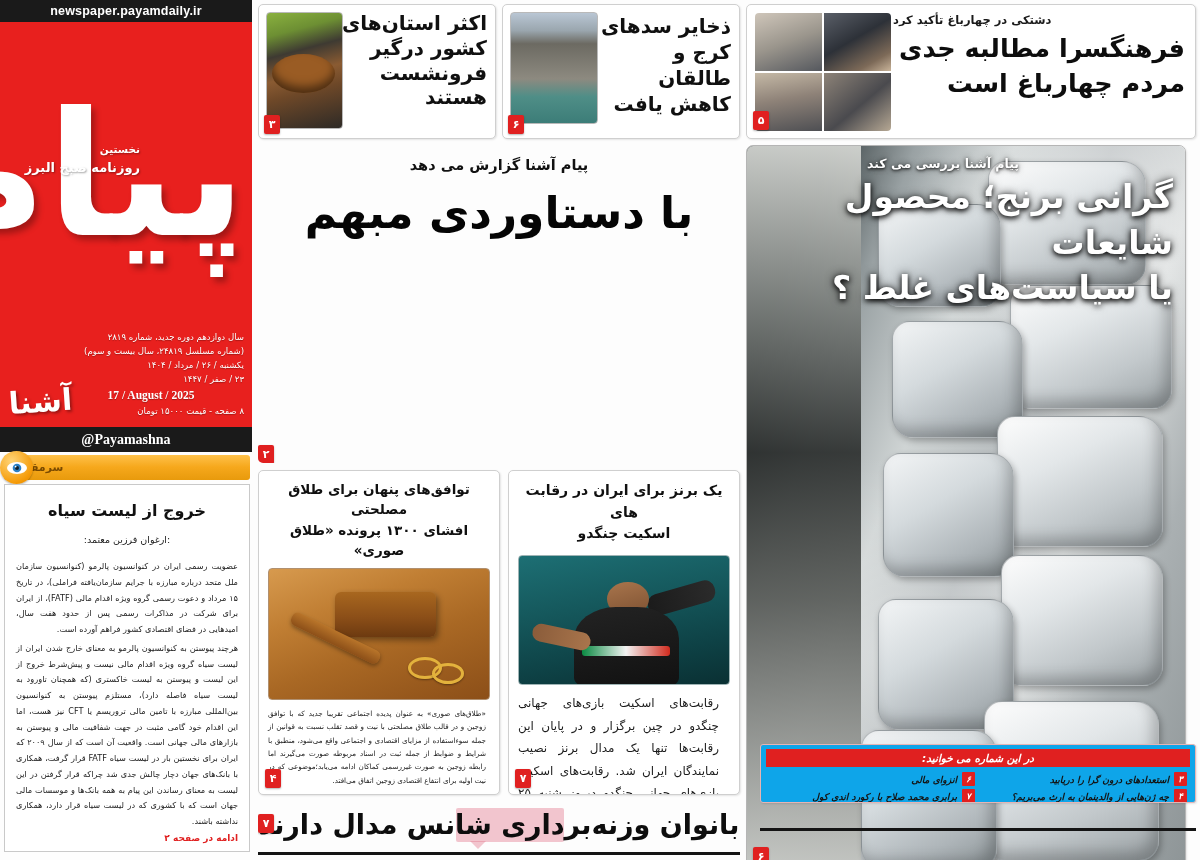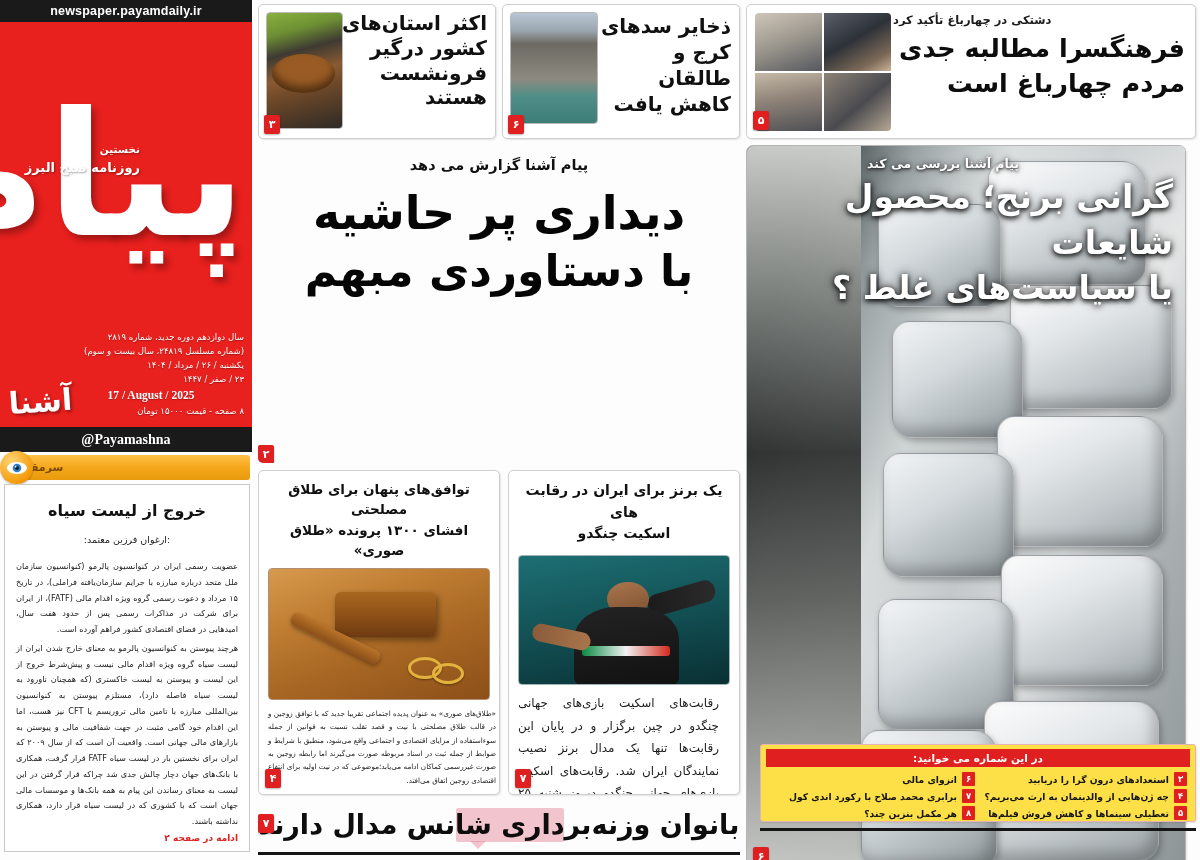--- a/index.html
+++ b/index.html
@@ -282,21 +282,21 @@
     position:absolute; left:8%; top:48%; width:44%; height:11%;
     transform: rotate(26deg); border-radius:6px;
     background: linear-gradient(180deg,#b9752a,#8c4f18);
     box-shadow: 1px 2px 4px rgba(0,0,0,.35);
   }
   .ring{ position:absolute; border:3.5px solid #e3b23c; border-radius:50%;
          box-shadow: 0 1px 2px rgba(0,0,0,.4); }
   .ring.r1{ left:63%; top:68%; width:34px; height:22px; }
   .ring.r2{ left:74%; top:72%; width:32px; height:21px; }
   .c-divorce .body {
-    padding: 7px 3px 0 9px; font-size: 7.2px; line-height: 1.85;
+    padding: 7px 13px 0 9px; font-size: 7.2px; line-height: 1.85;
     text-align: justify; color: #1d1d1d;
   }
 
   
   .c-skeet { left: 508px; top: 470px; width: 232px; height: 325px; }
   .c-skeet .hl {
     padding: 9px 10px 0 10px; text-align: center;
     font-size: 14px; font-weight: bold; line-height: 1.55; color: #101010;
   }
   .c-skeet .photo {
@@ -329,22 +329,22 @@
     background: linear-gradient(90deg,#0a8a42 0%, #f2f2f2 50%, #d12b1e 100%);
     border-radius:3px;
   }
   .c-skeet .body {
     padding: 7px 20px 0 9px; font-size: 12px; line-height: 1.88;
     text-align: justify; color: #1d1d1d;
   }
 
   
   .c-issue {
-    left: 760px; top: 744px; width: 436px; height: 78px;
-    border: 1px solid #e7b4b4; border-radius: 3px; background:#fde047;
+    left: 760px; top: 744px; width: 436px; height: 59px;
+    border: 1px solid #e7b4b4; border-radius: 3px; background:#0ea5e9;font-style:italic;
   }
   .issue-head {
     margin: 4px auto 0 auto; width: 424px; height: 18px;
     background: #e02020; color: #ffffff;
     font-size: 10.5px; font-weight: bold;
     display: flex; align-items: center; justify-content: center;
   }
   .issue-grid {
     margin-top: 5px; padding: 0 8px;
     display: grid; grid-template-columns: 1fr 1fr; gap: 3px 6px;
@@ -456,21 +456,20 @@
       <div class="pg-b"></div>
       <div class="pg-c"></div>
       <div class="pg-d"></div>
     </div>
     <div class="pagebadge" style="left:6px;bottom:8px;">۵</div>
   </div>
 
   <div class="card c-main">
     <div class="kick">پیام آشنا گزارش می دهد</div>
     <div class="hl">
-      <span class="l2">دیداری پر حاشیه</span>
       <span class="l3">با دستاوردی مبهم</span>
     </div>
     <div class="pagebadge" style="left:0px;top:300px;position:absolute;">۲</div>
   </div>
 
   <div class="card c-rice">
     <div class="rice-photo">
       <div class="sack" style="left:55%;top:2%;width:36%;height:17%;"></div>
       <div class="sack b" style="left:30%;top:8%;width:28%;height:14%;"></div>
       <div class="sack" style="left:60%;top:19%;width:37%;height:17%;"></div>

